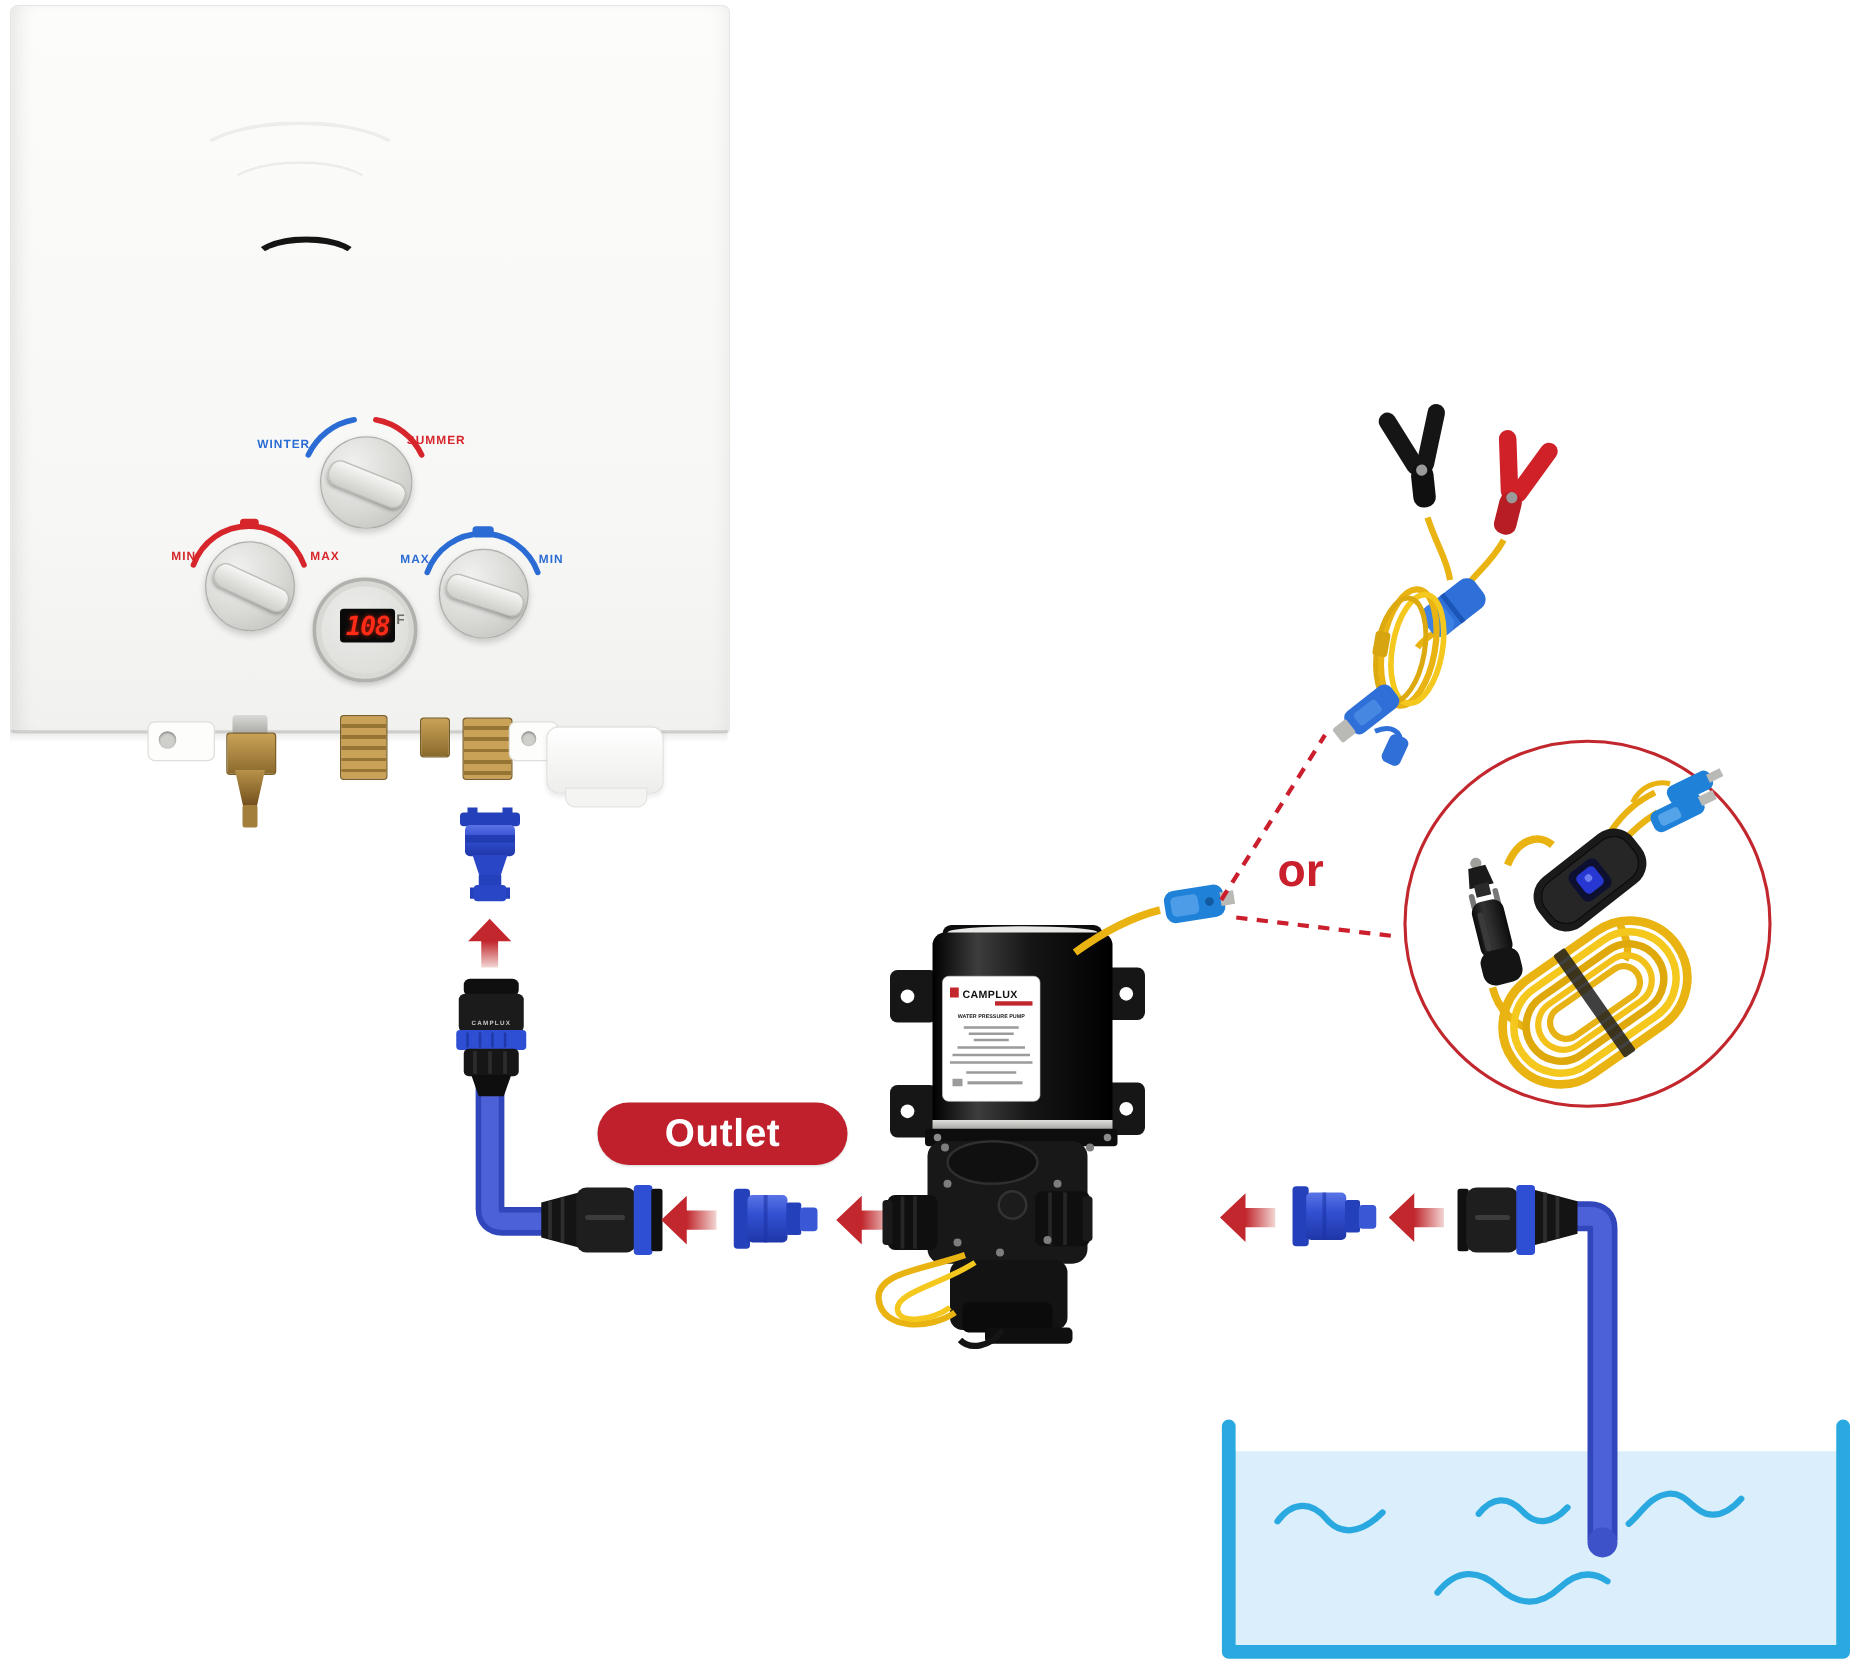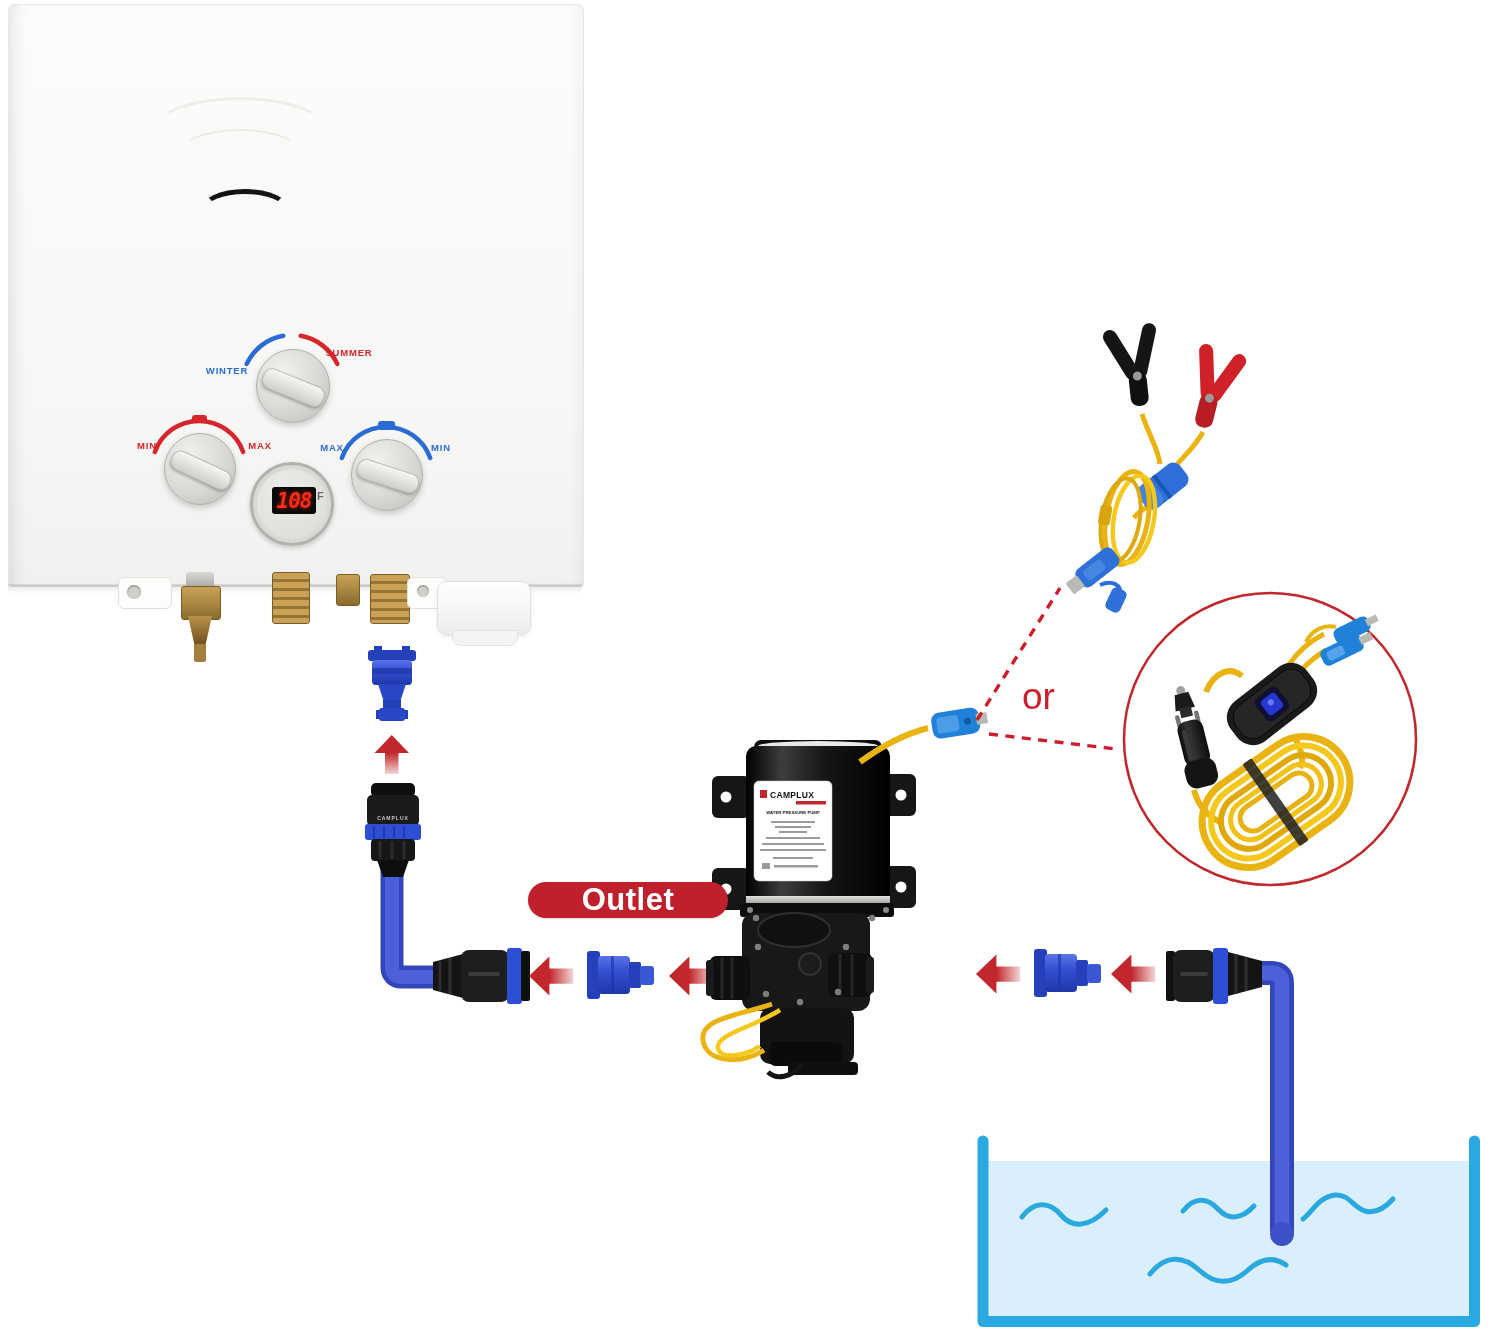--- a/index.html
+++ b/index.html
@@ -40,21 +40,21 @@
   .fit { position:absolute; }
   .bracket { background:#fdfdfc; border:1px solid #dededb; border-radius:6px; }
   .hole { position:absolute; border-radius:50%; background:#cfcfcb; box-shadow:inset 0 1px 2px rgba(0,0,0,.4); }
   .brass-ridged { background:repeating-linear-gradient(180deg,#c9a257 0 6px,#967434 6px 9px); border-radius:3px; border:1px solid #7c5e24;}
   .brass-smooth { background:linear-gradient(180deg,#c9a257,#8a6a2c); border-radius:3px; border:1px solid #7c5e24;}
 
   
   .badge { position:absolute; background:#bf202c; color:#ffffff; font-weight:bold; font-size:31px;
             letter-spacing:.5px; border-radius:26px; display:flex; align-items:center; justify-content:center;
             box-shadow:0 1px 2px rgba(0,0,0,.15); }
-  .or-label { position:absolute; left:1022px; top:676px; font-size:37px; font-weight:normal; color:#c9202c;text-align:right; }
+  .or-label { position:absolute; left:1022px; top:676px; font-size:37px; font-weight:bold; color:#c9202c;text-align:right; }
 
   svg.scene { position:absolute; left:0; top:0; }
 </style>
 </head>
 <body>
 
 <div class="canvas">
 
   <div class="heater">
     <div class="arc f1"></div>
@@ -63,21 +63,21 @@
 
     <svg width="574" height="580" style="position:absolute;left:0;top:0">
       <path d="M 237.7 358.9 A 50 50 0 0 1 274.3 330.8" stroke="#2b6cd4" stroke-width="4.5" fill="none" stroke-linecap="round"></path>
       <path d="M 291.7 330.8 A 50 50 0 0 1 328.3 358.9" stroke="#d6252b" stroke-width="4.5" fill="none" stroke-linecap="round"></path>
       <path d="M 145.8 446.9 A 47 47 0 0 1 234.2 446.9" stroke="#d6252b" stroke-width="4.5" fill="none" stroke-linecap="round"></path>
       <rect x="183" y="410" width="15" height="8" rx="3" fill="#d6252b"></rect>
       <path d="M 332.8 452.9 A 47 47 0 0 1 421.2 452.9" stroke="#2b6cd4" stroke-width="4.5" fill="none" stroke-linecap="round"></path>
       <rect x="369" y="416" width="17" height="9" rx="3" fill="#2b6cd4"></rect>
     </svg>
 
-    <div class="dial-label blue-t" style="left:178px;top:360px">WINTER</div>
+    <div class="dial-label blue-t" style="left:178px;top:345px">WINTER</div>
     <div class="dial-label red-t" style="left:300px;top:342px">SUMMER</div>
     <div class="dial-label red-t" style="left:98px;top:435px;width:80px">MIN</div>
     <div class="dial-label red-t" style="left:211px;top:435px">MAX</div>
     <div class="dial-label blue-t" style="left:283px;top:437px">MAX</div>
     <div class="dial-label blue-t" style="left:392px;top:437px">MIN</div>
 
     <div class="knob" style="left:247px;top:344px;width:72px;height:72px">
       <div class="grip" style="transform:rotate(22deg)"></div>
       </div>
     <div class="knob" style="left:155px;top:428px;width:70px;height:70px">
@@ -389,16 +389,16 @@
         <rect x="-16" y="-5" width="18" height="10" rx="3" fill="#55a3e8"></rect>
         <rect x="20" y="-4" width="13" height="8" fill="#b9b9b6"></rect>
       </g>
       <g transform="translate(1352,630) rotate(-26)">
         <rect x="-19" y="-8" width="38" height="16" rx="6" fill="#1f82d8"></rect>
         <rect x="16" y="-3.5" width="12" height="7" fill="#b9b9b6"></rect>
       </g>
     </g>
   </svg>
 
-  <div class="badge" style="left:528px;top:882px;width:200px;height:36px">Outlet</div>
+  <div class="badge" style="left:478px;top:882px;width:200px;height:50px">Outlet</div>
   <div class="or-label">or</div>
 
 </div>
 
 </body></html>

